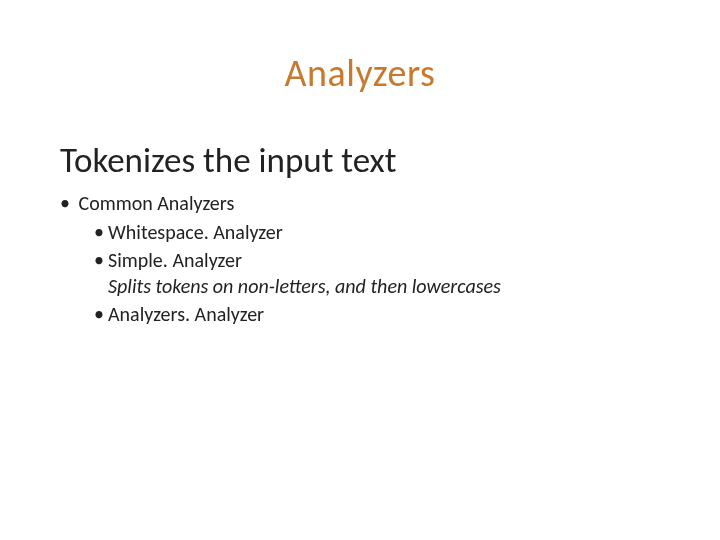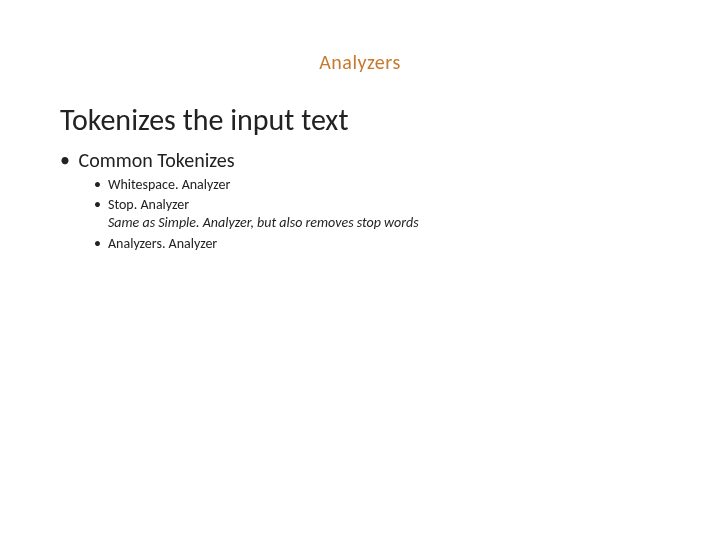--- a/index.html
+++ b/index.html
@@ -13,29 +13,29 @@
   }
   .slide {
     position: relative;
     width: 720px;
     height: 540px;
     box-sizing: border-box;
     padding: 40px 60px 40px 60px;
   }
   .title {
     text-align: center;
-    font-size: 20px;
+    font-size: 38px;
     font-weight: 400;
     color: #c77a2e;
     letter-spacing: 0.5px;
     margin-top: 10px;
-    margin-bottom: 27px;
+    margin-bottom: 43px;
   }
   .subheading {
-    font-size: 30px;
+    font-size: 35px;
     font-weight: 400;
     color: #222;
     margin-bottom: 10px;
   }
   ul.level1 {
     list-style: none;
     padding-left: 0;
     margin: 0;
   }
   ul.level1 > li {
@@ -50,21 +50,21 @@
     width: 14px;
     margin-left: 0;
   }
   ul.level2 {
     list-style: none;
     padding-left: 34px;
     margin: 4px 0 0 0;
   }
   ul.level2 > li {
     position: relative;
-    font-size: 14px;
+    font-size: 20px;
     line-height: 1.3;
     color: #222;
     margin-bottom: 2px;
     padding-left: 14px;
   }
   ul.level2 > li::before {
     content: "•";
     position: absolute;
     left: 0;
     top: 0;
@@ -83,28 +83,28 @@
 </style>
 </head>
 <body>
 
 <div class="slide">
   <div class="title">Analyzers</div>
   <div class="subheading">Tokenizes the input text</div>
 
   <ul class="level1">
     <li>
-      <span>Common Tokenizes</span>
+      <span>Common Analyzers</span>
       <ul class="level2">
         <li>
           <span class="item-name">Whitespace. Analyzer</span>
         </li>
         <li>
-          <span class="item-name">Stop. Analyzer</span>
-          <span class="item-desc">Same as Simple. Analyzer, but also removes stop words</span>
+          <span class="item-name">Simple. Analyzer</span>
+          <span class="item-desc">Splits tokens on non-letters, and then lowercases</span>
         </li>
         <li>
           <span class="item-name">Analyzers. Analyzer</span>
         </li>
       </ul>
     </li>
   </ul>
 </div>
 
 </body></html>

